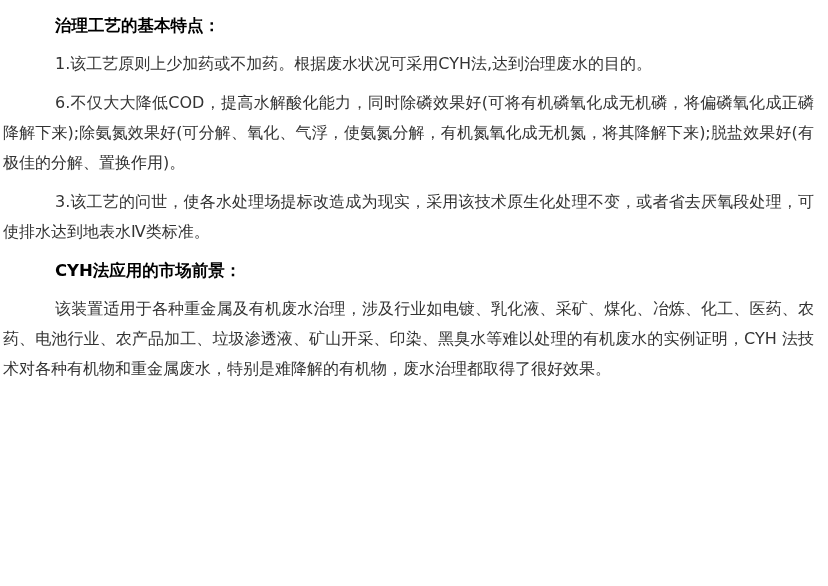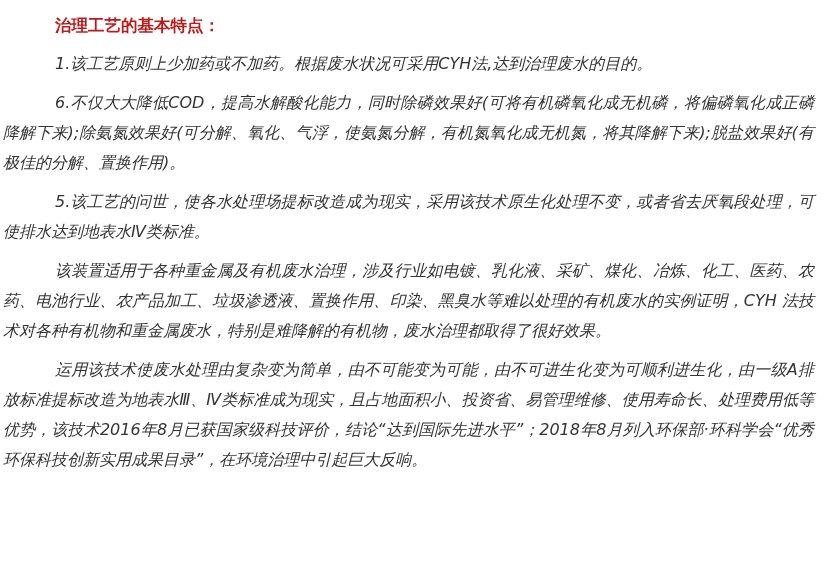--- a/index.html
+++ b/index.html
@@ -16,43 +16,42 @@
     box-sizing: border-box;
     width: 828px;
     padding: 11px 14px 0 3px;
     font-family: "DejaVu Sans", "Liberation Sans", sans-serif;
     font-size: 16px;
     color: #333333;
   }
   .doc .heading {
     font-size: 16.5px;
     font-weight: 700;
-    color: #b91c1c;
+    color: #000000;
     line-height: 30px;
     margin: 0 0 8px 0;
     text-indent: 52px;
   }
   .doc .para {
     line-height: 30px;
     margin: 0 0 9px 0;
     text-indent: 52px;
     text-align: justify;
-    font-style: italic;
   }
 </style>
 </head>
 <body>
 
 <div class="doc">
   <div class="heading">治理工艺的基本特点：</div>
 
   <div class="para">1.该工艺原则上少加药或不加药。根据废水状况可采用CYH法,达到治理废水的目的。</div>
 
   <div class="para">6.不仅大大降低COD，提高水解酸化能力，同时除磷效果好(可将有机磷氧化成无机磷，将偏磷氧化成正磷降解下来);除氨氮效果好(可分解、氧化、气浮，使氨氮分解，有机氮氧化成无机氮，将其降解下来);脱盐效果好(有极佳的分解、置换作用)。</div>
 
 
-  <div class="para">5.该工艺的问世，使各水处理场提标改造成为现实，采用该技术原生化处理不变，或者省去厌氧段处理，可使排水达到地表水Ⅳ类标准。</div>
+  <div class="para">3.该工艺的问世，使各水处理场提标改造成为现实，采用该技术原生化处理不变，或者省去厌氧段处理，可使排水达到地表水Ⅳ类标准。</div>
 
+  <div class="heading">CYH法应用的市场前景：</div>
 
-  <div class="para">该装置适用于各种重金属及有机废水治理，涉及行业如电镀、乳化液、采矿、煤化、冶炼、化工、医药、农药、电池行业、农产品加工、垃圾渗透液、置换作用、印染、黑臭水等难以处理的有机废水的实例证明，CYH 法技术对各种有机物和重金属废水，特别是难降解的有机物，废水治理都取得了很好效果。</div>
+  <div class="para">该装置适用于各种重金属及有机废水治理，涉及行业如电镀、乳化液、采矿、煤化、冶炼、化工、医药、农药、电池行业、农产品加工、垃圾渗透液、矿山开采、印染、黑臭水等难以处理的有机废水的实例证明，CYH 法技术对各种有机物和重金属废水，特别是难降解的有机物，废水治理都取得了很好效果。</div>
 
-  <div class="para">运用该技术使废水处理由复杂变为简单，由不可能变为可能，由不可进生化变为可顺利进生化，由一级A排放标准提标改造为地表水Ⅲ、Ⅳ类标准成为现实，且占地面积小、投资省、易管理维修、使用寿命长、处理费用低等优势，该技术2016年8月已获国家级科技评价，结论“达到国际先进水平”；2018年8月列入环保部·环科学会“优秀环保科技创新实用成果目录”，在环境治理中引起巨大反响。</div>
 </div>
 
 </body></html>

